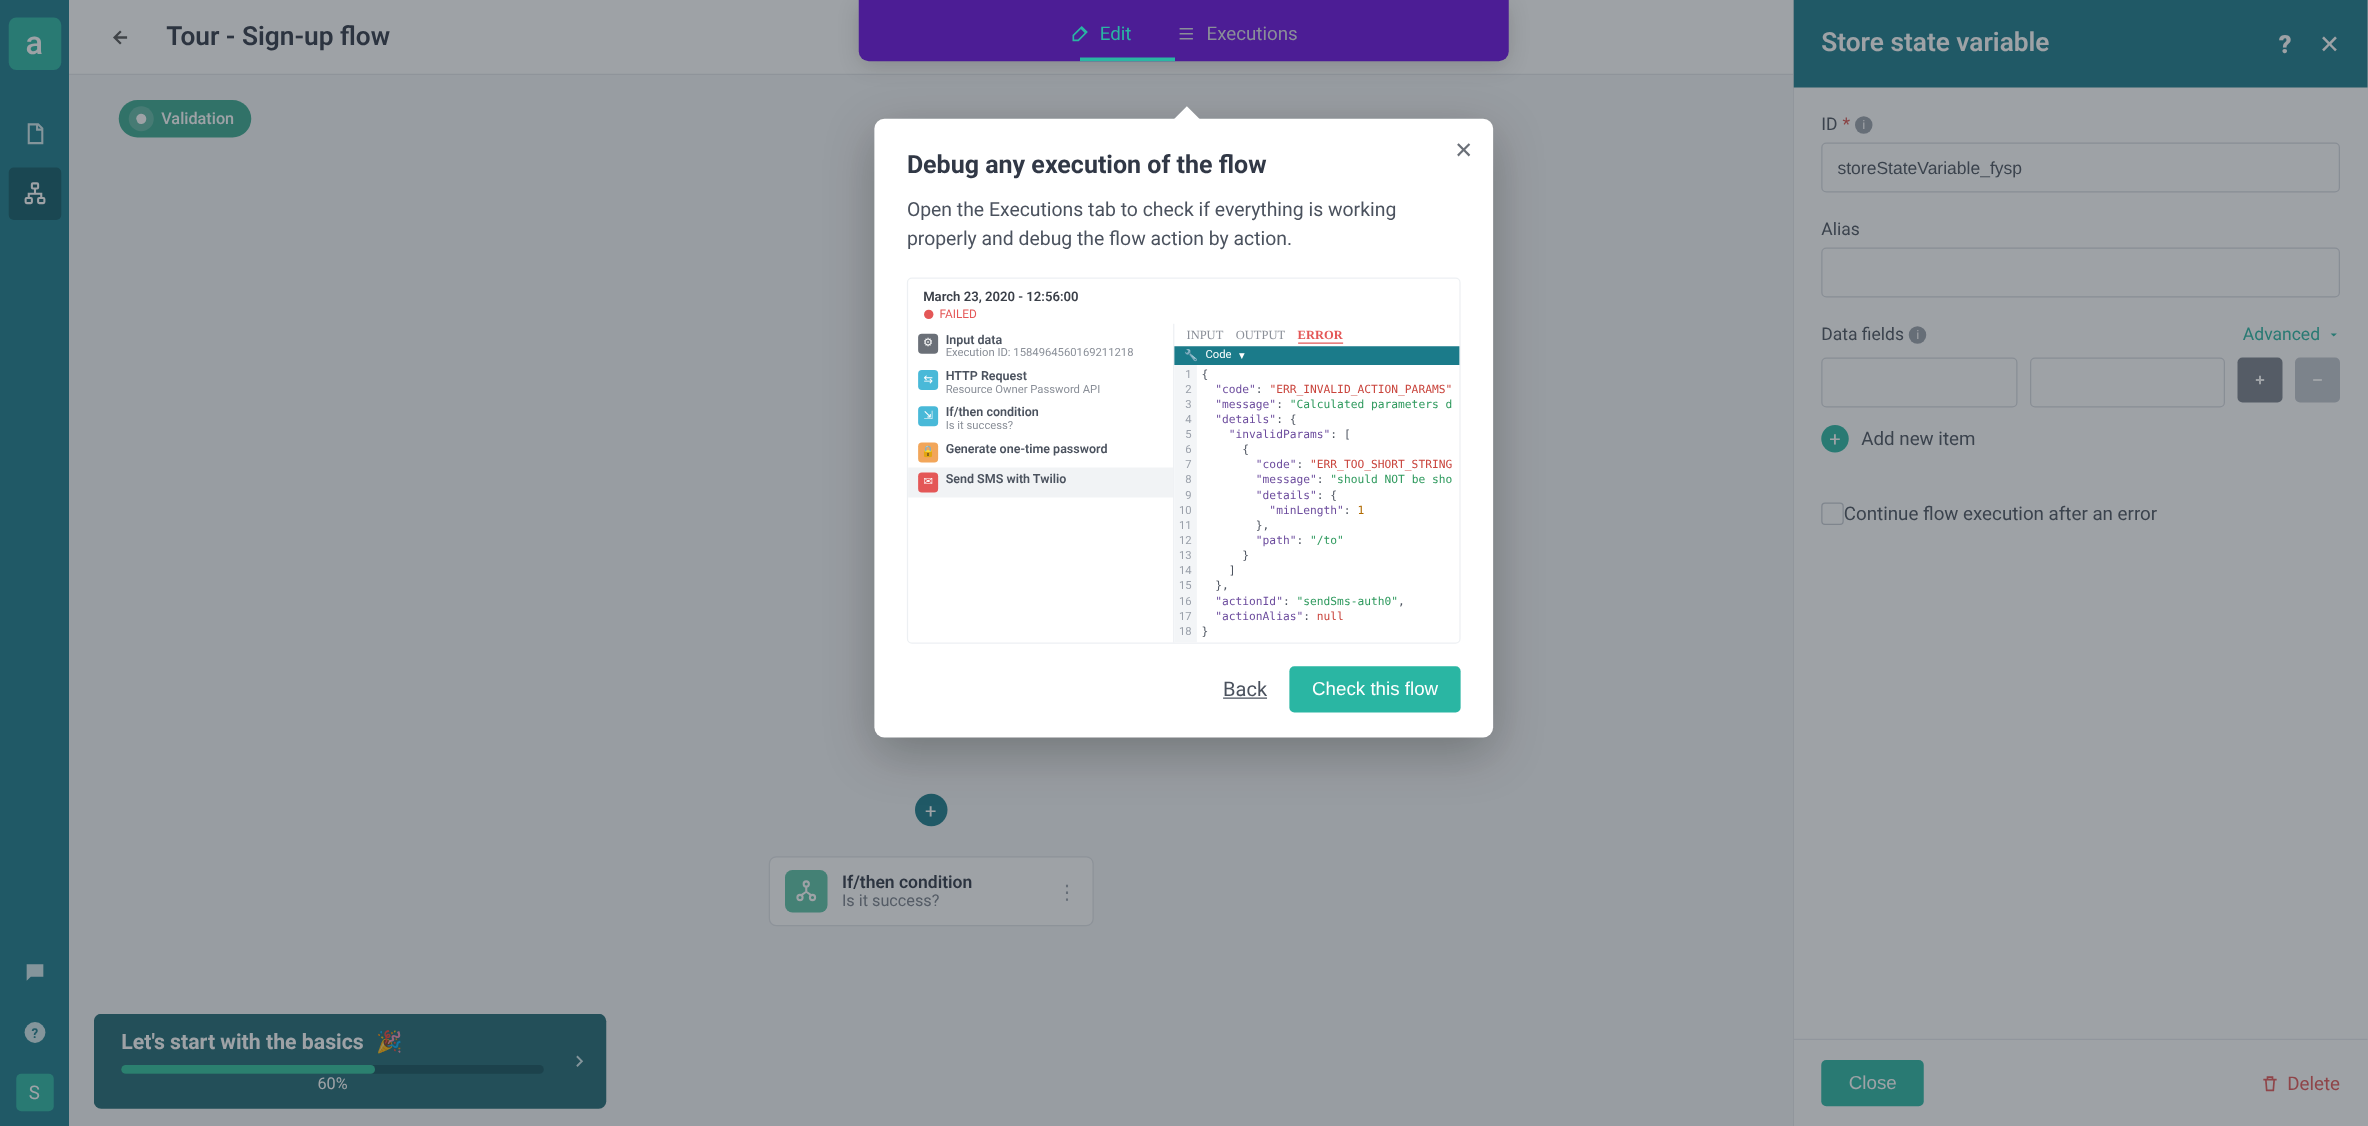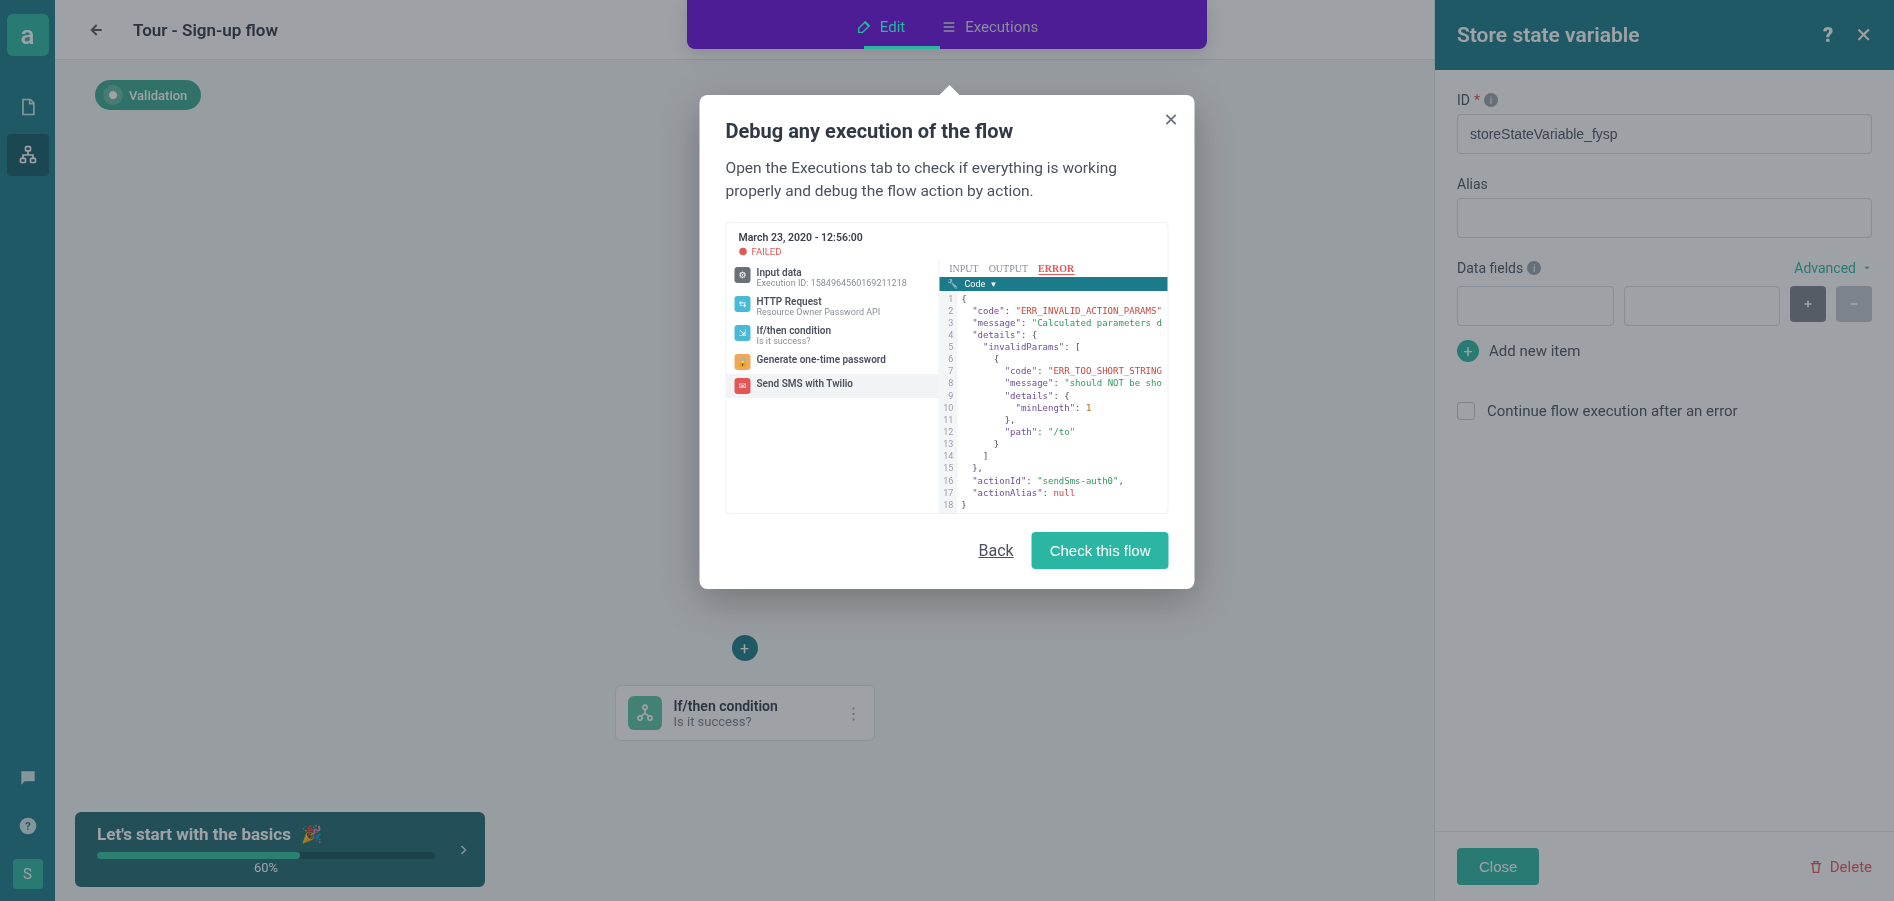--- a/index.html
+++ b/index.html
@@ -29,21 +29,21 @@
     font-size: 15px; margin-top: 6px;
   }
 
   
   .header {
     position: fixed; left: 55px; right: 0; top: 0; height: 60px;
     background: #fff; border-bottom: 1px solid #e4e6ea;
     display: flex; align-items: center; padding: 0 30px; z-index: 5;
   }
   .back-arrow { color: #555; margin-right: 28px; cursor: pointer; }
-  .header-title { font-size: 17px; font-weight: 600; color: #313846; }
+  .header-title { font-size: 21px; font-weight: 600; color: #313846; }
 
   
   .top-tab-card {
     position: fixed; left: 50%; transform: translateX(-50%); top: 0;
     width: 520px; background: #4c1d95; border-radius: 0 0 8px 8px;
     box-shadow: 0 4px 18px rgba(0,0,0,.15); z-index: 40;
   }
   .top-tab-row { display:flex; justify-content:center; gap: 36px; padding: 18px 0 14px; }
   .toptab { display:flex; align-items:center; gap:8px; font-size:15px; color:#8a8f98; cursor:pointer; }
   .toptab.active { color:#2ab6a3; }
@@ -113,21 +113,21 @@
   .field-group { margin-bottom:22px; }
   .df-head { display:flex; justify-content:space-between; align-items:flex-end; margin-bottom:10px; }
   .df-adv { color:#2ab6a3; font-size:14px; display:flex; align-items:center; gap:6px; cursor:pointer; }
   .df-row { display:flex; gap:10px; }
   .df-row .fld-input { flex:1; }
   .sqbtn { width:36px; height:36px; border-radius:4px; display:flex; align-items:center; justify-content:center; color:#fff; font-size:18px; cursor:pointer;}
   .sqbtn.plus { background:#7a808b; }
   .sqbtn.minus { background:#c1c6ce; }
   .add-item { display:flex; align-items:center; gap:10px; margin-top:14px; color:#4b525e; cursor:pointer; font-size:15px;}
   .add-item .circ { width:22px; height:22px; border-radius:50%; background:#2ab6a3; color:#fff; display:flex; align-items:center; justify-content:center; font-size:16px;}
-  .chk-row { display:flex; align-items:flex-start; gap:12px; margin-top:40px; font-size:15px; color:#4b525e; }
+  .chk-row { display:flex; align-items:flex-start; margin-top:40px; font-size:15px; color:#4b525e; }
   .chk { width:18px; height:18px; border:1px solid #c6cad2; border-radius:3px; }
   .rpanel-foot {
     border-top:1px solid #e8eaee; padding:16px 22px; display:flex; justify-content:space-between; align-items:center;
   }
   .btn-close { background:#2ab6a3; color:#fff; border:none; border-radius:4px; padding:10px 22px; font-size:15px; cursor:pointer; }
   .btn-delete { color:#e45757; display:flex; align-items:center; gap:6px; cursor:pointer; font-size:15px; }
 
   
   .tour-pop {
     position:fixed; left:50%; top:95px; transform:translateX(-50%);

